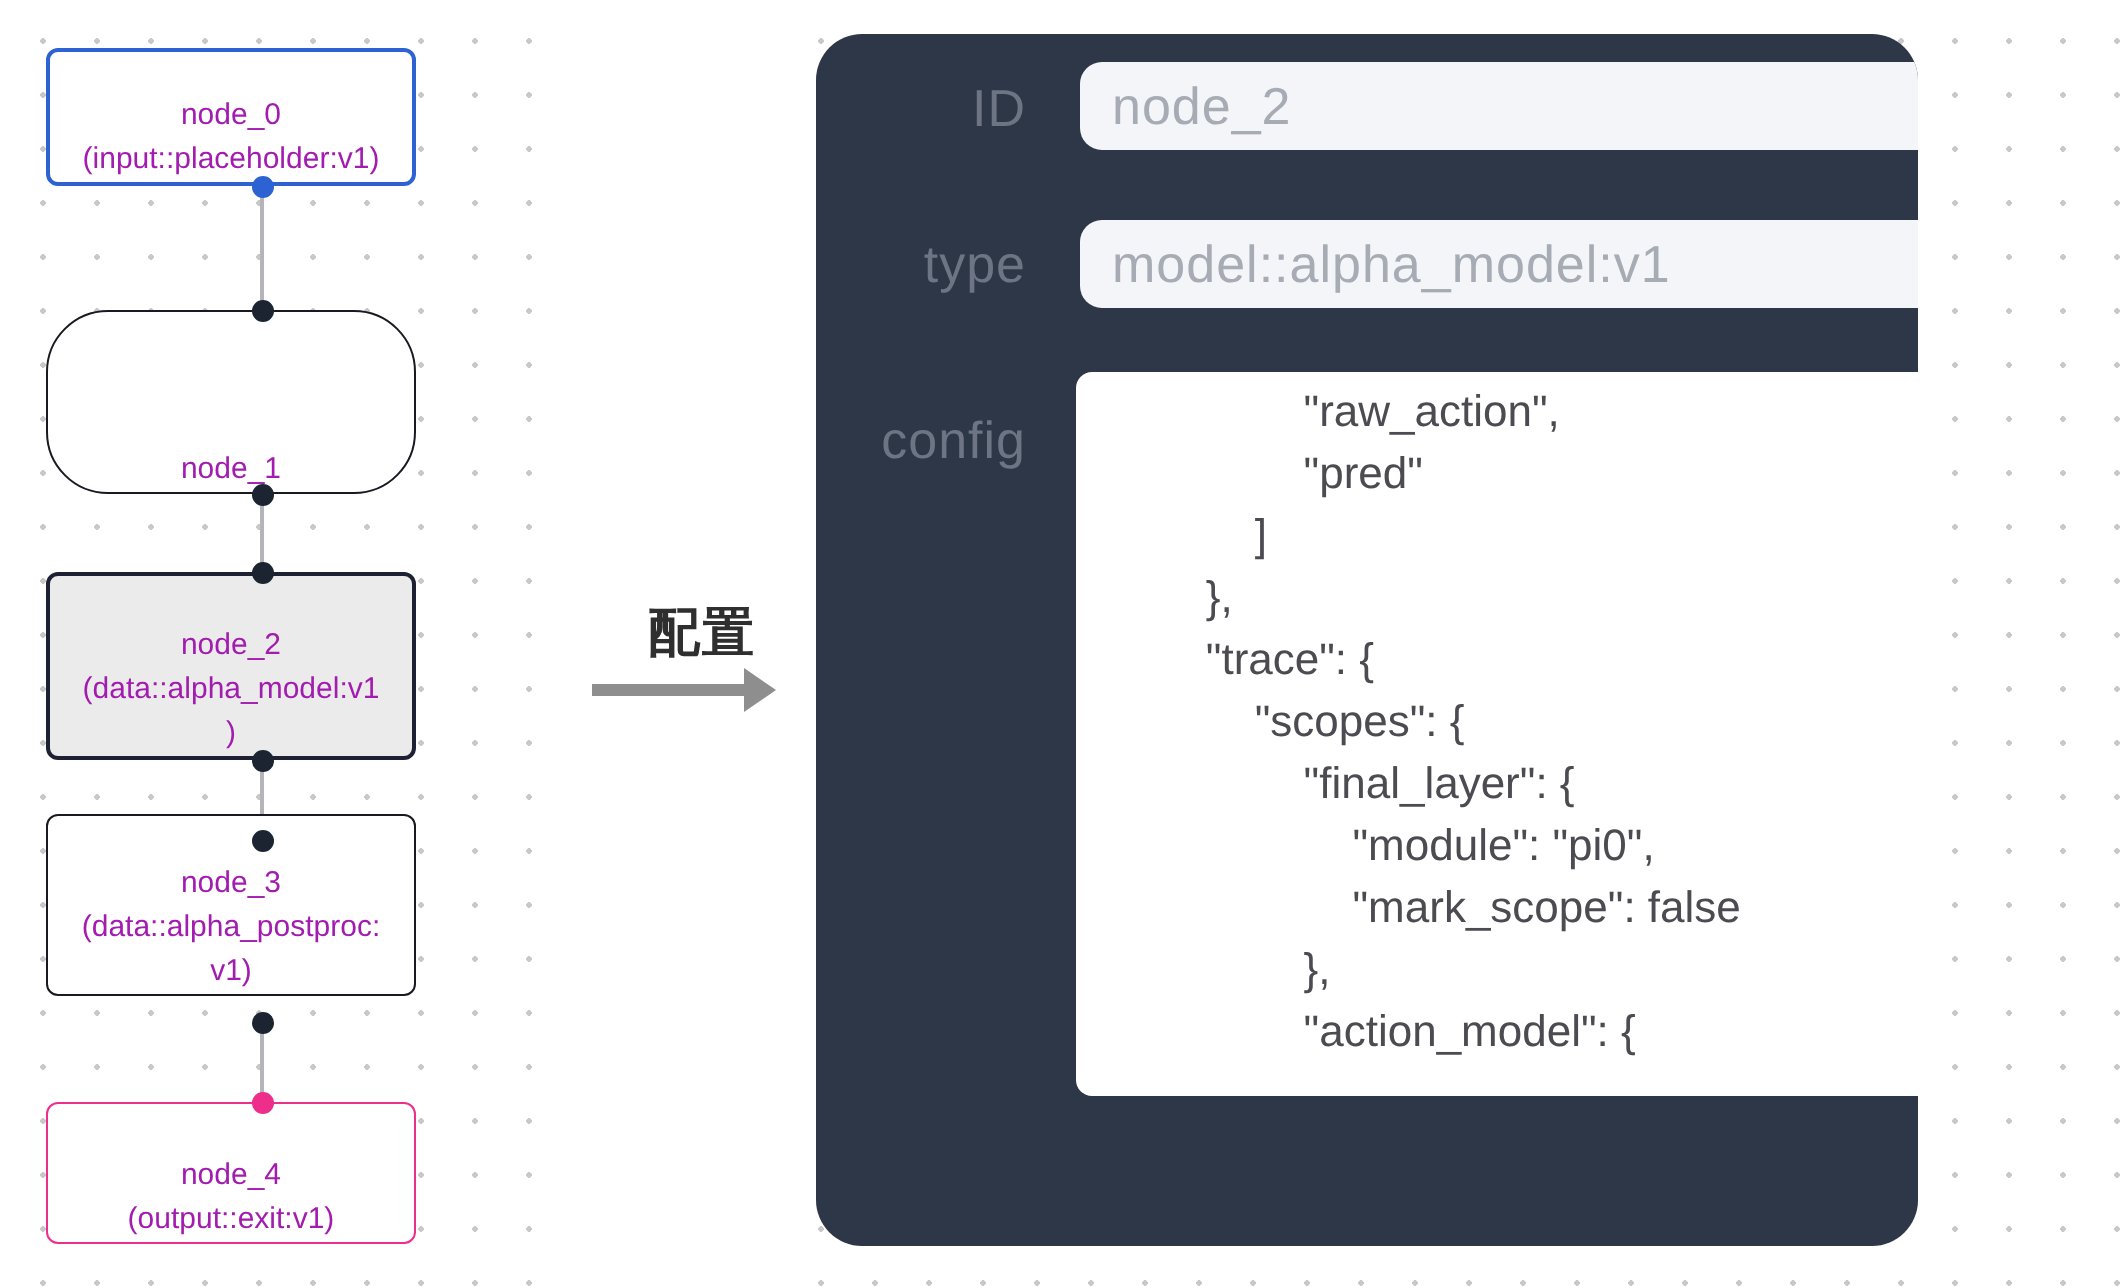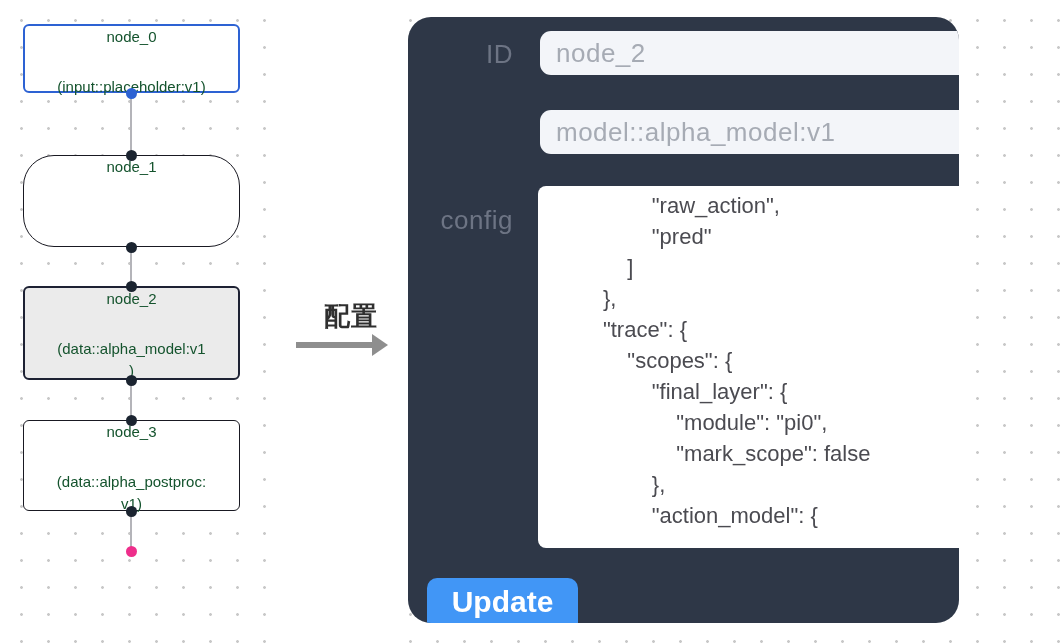--- a/index.html
+++ b/index.html
@@ -14,29 +14,29 @@
   #stage{position:relative;width:1062px;height:643px;background:#fff;overflow:hidden;}
 
   
   .flow-canvas{position:absolute;left:0;top:0;width:272px;height:643px;
     background-image:radial-gradient(circle,var(--dot-gray) 1.3px,transparent 1.5px);
     background-size:27px 27px;background-position:8px 7px;}
   .panel-region{position:absolute;left:393px;top:0;width:669px;height:643px;
     background-image:radial-gradient(circle,var(--dot-gray) 1.3px,transparent 1.5px);
     background-size:27px 27px;background-position:4px 7px;}
 
-  .node{position:absolute;left:23px;width:217px;background:#fff;
+  .node{position:absolute;left:23px;width:185px;background:#fff;
     border:1.5px solid var(--node-dark-border);border-radius:6px;
-    display:flex;flex-direction:column;align-items:center;justify-content:space-between;
-    text-align:center;color:#14532d;font-size:15px;line-height:22px;z-index:2;}
-  .node .sub{white-space:pre-line;margin-top:28px;}
+    display:flex;flex-direction:column;align-items:center;justify-content:flex-end;
+    text-align:center;color:#a21caf;font-size:15px;line-height:22px;z-index:2;}
+  .node .sub{white-space:pre-line;}
   .node-0{top:24px;height:69px;border:2px solid var(--node-blue);}
   .node-1{top:155px;height:92px;border-radius:31px;}
   .node-2{top:286px;height:94px;border:2.5px solid var(--node-selected-border);background:var(--node-selected-bg);}
-  .node-3{top:420px;height:91px;}
+  .node-3{top:407px;height:91px;}
   .node-4{top:551px;height:71px;border:1.5px solid var(--node-pink);}
 
   .edge{position:absolute;left:130px;width:2px;background:var(--edge-gray);z-index:1;}
   .edge-0{top:93px;height:62px;} .edge-1{top:247px;height:40px;}
   .edge-2{top:380px;height:40px;} .edge-3{top:511px;height:40px;}
 
   .handle{position:absolute;left:126px;width:11px;height:11px;border-radius:50%;
     background:#1b2430;z-index:3;}
   .handle.blue{background:var(--node-blue);}
   .handle.pink{background:var(--node-pink);}
@@ -106,20 +106,24 @@
     <div class="node node-2">
       <div>node_2</div>
       <div class="sub">(data::alpha_model:v1
 )</div>
     </div>
     <div class="node node-3">
       <div>node_3</div>
       <div class="sub">(data::alpha_postproc:
 v1)</div>
     </div>
+    <div class="node node-4">
+      <div>node_4</div>
+      <div class="sub">(output::exit:v1)</div>
+    </div>
 
     <div class="handle blue h-93"></div>
     <div class="handle h-155"></div>
     <div class="handle h-247"></div>
     <div class="handle h-287"></div>
     <div class="handle h-380"></div>
     <div class="handle h-420"></div>
     <div class="handle h-511"></div>
     <div class="handle pink h-551"></div>
   </div>
@@ -130,20 +134,21 @@
     <div class="arrow-head"></div>
   </div>
 
   <div class="panel-region"></div>
 
   <div class="config-panel">
 
     <div class="field-label label-id">ID</div>
     <input class="text-input input-id" readonly="" value="node_2" style="">
 
+    <div class="field-label label-type">type</div>
     <input class="text-input input-type" readonly="" value="model::alpha_model:v1" style="">
 
     <div class="field-label label-config">config</div>
     <div class="config-box">
       <pre>                "raw_action",
                 "pred"
             ]
         },
         "trace": {
             "scopes": {
@@ -156,16 +161,15 @@
         <div class="vscroll-thumb"></div>
       </div>
       <div class="resize-corner">
         <svg width="16" height="16" viewBox="0 0 16 16">
           <line x1="4" y1="14" x2="14" y2="4" stroke="#9a9a9e" stroke-width="1.6"></line>
           <line x1="9" y1="14" x2="14" y2="9" stroke="#9a9a9e" stroke-width="1.6"></line>
         </svg>
       </div>
     </div>
 
-    <button class="update-btn">Update</button>
   </div>
 
 </div>
 
 </body></html>

